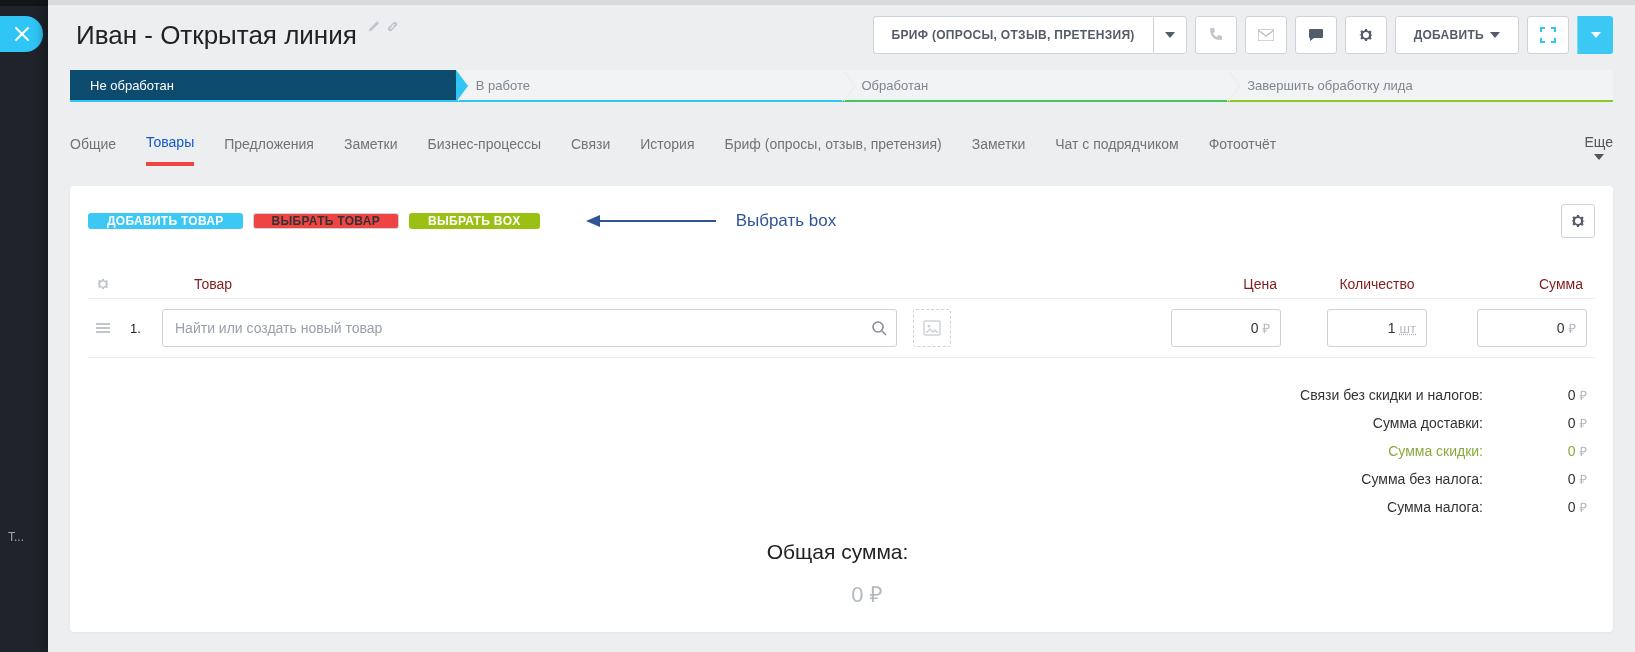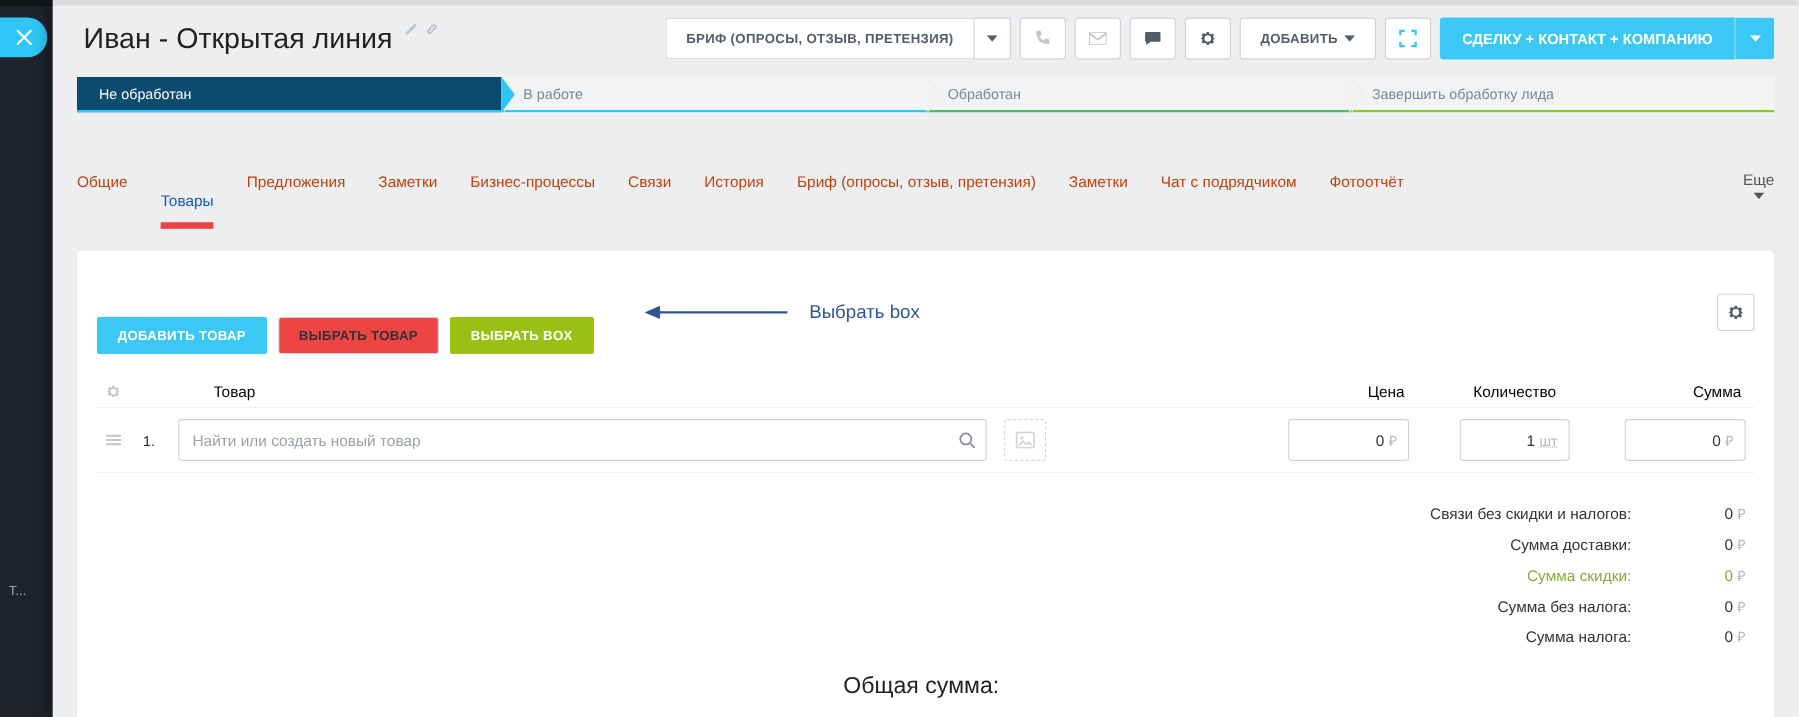--- a/index.html
+++ b/index.html
@@ -106,42 +106,42 @@
     z-index:1;
   }
   .stage.active { background:#0c4a6e; color:#fff; border-bottom-color:#2fc6f6;}
   .stage.active::after{border-left-color:#2fc6f6;}
   .stage:nth-child(2){border-bottom-color:#2fc6f6;}
   .stage:nth-child(3){border-bottom-color:#46c35f;}
   .stage:nth-child(4){border-bottom-color:#8ac926;}
   .stage:last-child::after,.stage:last-child::before{display:none;}
   
   .tabs { display:flex; align-items:center; margin: 26px 22px 0; gap:30px; border-bottom: none;}
-  .tab { font-size:14px; color:#c2410c; padding: 6px 0 12px; cursor:pointer; white-space:nowrap;}
-  .tab.active { color:#1058d0; border-bottom:6px solid #ef4444;margin-top:40px;}
+  .tab { font-size:14px; color:#737373; padding: 6px 0 12px; cursor:pointer; white-space:nowrap;}
+  .tab.active { color:#1058d0; border-bottom:4px solid #ef4444;}
   .tabs .more { margin-left:auto; display:flex; align-items:center; gap:4px; color:#555; cursor:pointer; font-size:14px;flex-direction:column;}
   
   .panel {
     margin: 20px 22px 0;
     background:#fff;
     border-radius:4px;
     box-shadow: 0 1px 3px rgba(0,0,0,.04);
     padding: 18px 18px 24px;
   }
   .action-row { display:flex; align-items:center; gap:10px;}
-  .pill { height:34px; border-radius:3px; font-size:12px; font-weight:700; letter-spacing:.3px; display:flex; align-items:center; padding:0 18px; cursor:pointer; border:1px solid transparent;margin-top:42px;}
+  .pill { height:16px; border-radius:3px; font-size:12px; font-weight:700; letter-spacing:.3px; display:flex; align-items:center; padding:0 18px; cursor:pointer; border:1px solid transparent;}
   .pill.add { background:#3bc8f5; color:#fff;}
   .pill.sel { background:#ef4444; color:#333; border-color:#cfd3d9;}
   .pill.box { background:#9ac014; color:#fff;}
   .arrow-anno { display:flex; align-items:center; margin-left:36px;}
   .arrow-anno svg{color:#2f5597;}
   .arrow-anno .lbl{ color:#2f5597; font-size:17px; margin-left:20px;}
   .gear-right { margin-left:auto; width:34px; height:34px; border:1px solid #cfd3d9; border-radius:3px; display:flex; align-items:center; justify-content:center; cursor:pointer;}
   
-  .thead { display:flex; align-items:center; margin-top:20px; padding: 6px 8px; font-size:14px; color:#000000;}
+  .thead { display:flex; align-items:center; margin-top:32px; padding: 6px 8px; font-size:14px; color:#7f1d1d;}
   .thead .gcell{ color:#b2b9c2;}
   .col-gear{width:44px; text-align:center;}
   .col-name{flex:1;}
   .col-price{width:130px; text-align:right;}
   .col-qty{width:160px; text-align:center; padding-left:40px;}
   .col-sum{width:150px; text-align:right; padding-right:4px;}
   
   .trow { display:flex; align-items:center; gap:10px; padding: 10px 8px; border-top:1px solid #eef0f3; border-bottom:1px solid #eef0f3;}
   .drag { color:#c1c6cd; width:24px; text-align:center;}
   .rownum { font-size:13px; color:#222; width:22px;}
@@ -239,21 +239,20 @@
         <svg width="10" height="6" viewBox="0 0 10 6">
             <path fill="#535c69" d="M0 0h10L5 6z"></path>
           </svg>
       </div>
       <div class="icon-btn expand-btn">
         <svg width="18" height="18" viewBox="0 0 18 18">
             <path fill="none" stroke="#2fc6f6" stroke-width="2" d="M2 6V2h4M16 6V2h-4M2 12v4h4M16 12v4h-4"></path>
           </svg>
       </div>
       <div class="primary-wrap">
-        <button class="primary-btn"><span>СДЕЛКУ + КОНТАКТ + КОМПАНИЮ</span></button>
         <div class="primary-split">
           <svg width="10" height="6" viewBox="0 0 10 6">
               <path fill="#fff" d="M0 0h10L5 6z"></path>
             </svg>
         </div>
       </div>
     </div>
   </div>
 
   <div class="stage-bar">

